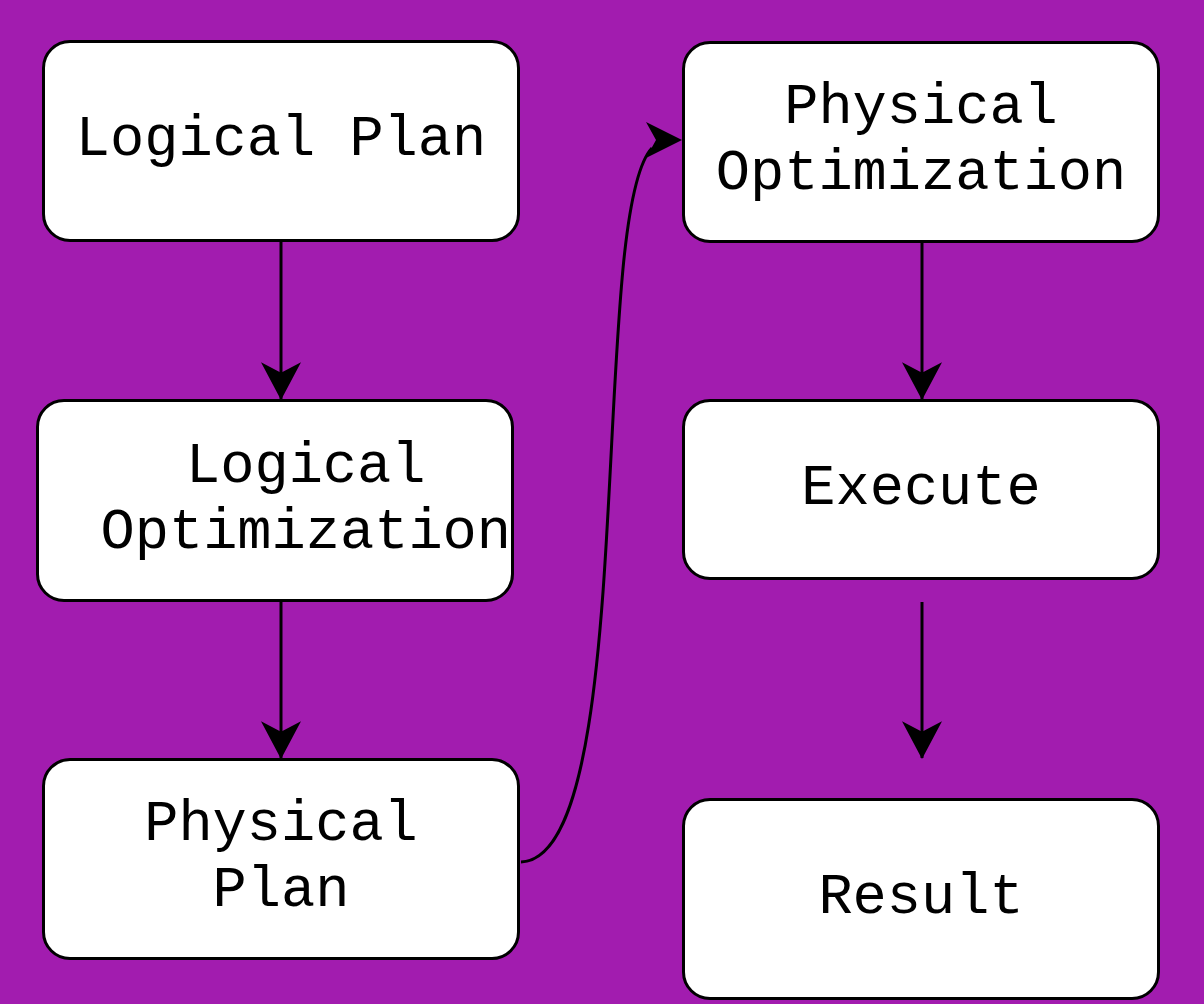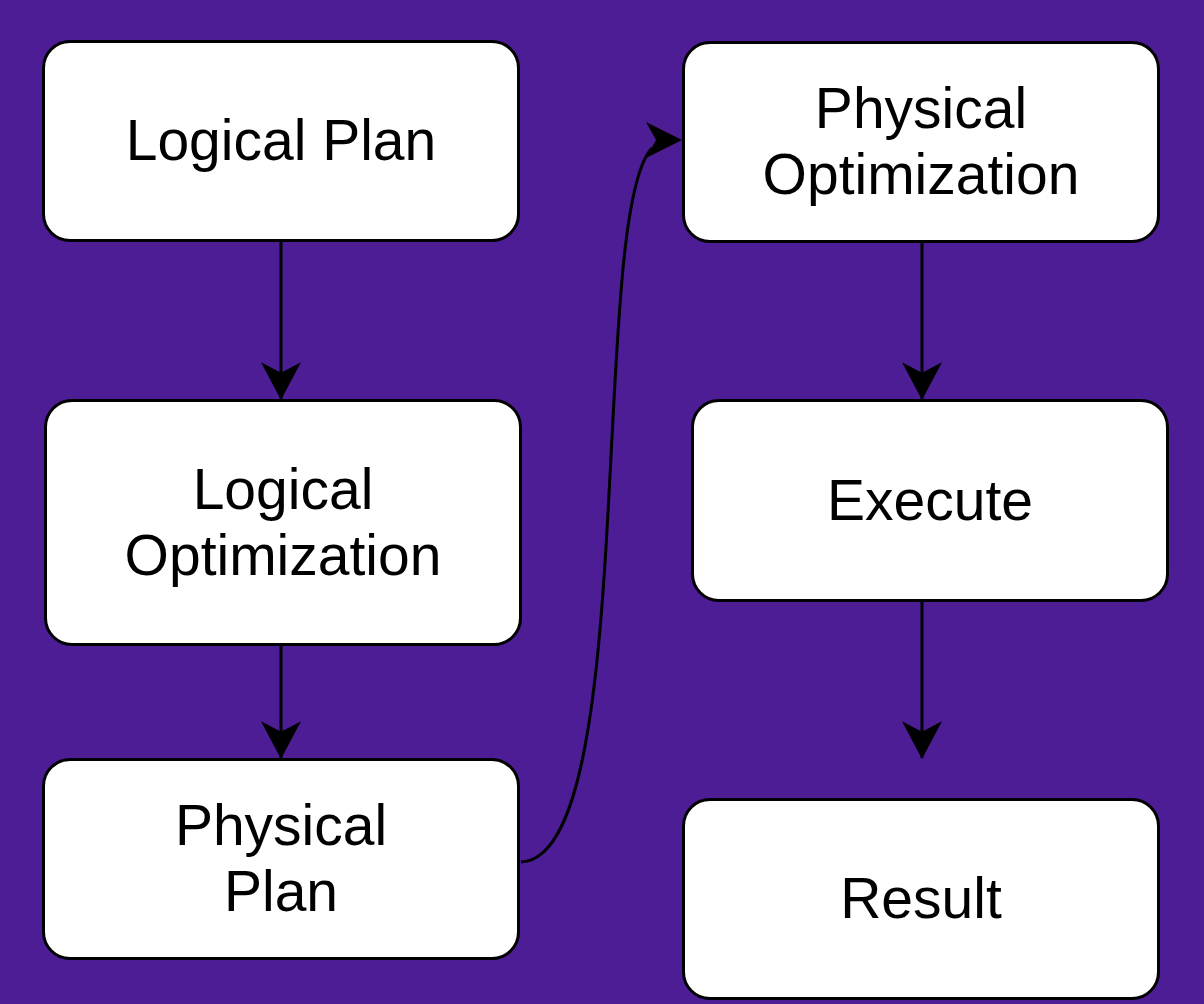--- a/index.html
+++ b/index.html
@@ -4,22 +4,22 @@
 <style>
   html, body {
     margin: 0;
     padding: 0;
     background: #ffffff;
   }
   .canvas {
     position: relative;
     width: 1204px;
     height: 1004px;
-    background: #4c1d95;
-    font-family: Liberation Sans, sans-serif;
+    background: #a21caf;
+    font-family: Liberation Mono, monospace;
     overflow: hidden;
   }
   .edges-layer {
     position: absolute;
     left: 0;
     top: 0;
     width: 1204px;
     height: 1004px;
     z-index: 1;
   }
@@ -39,25 +39,25 @@
   .node-label {
     font-size: 57px;
     line-height: 1.15;
     color: #000000;
     text-align: center;
     white-space: pre-line;
     letter-spacing: 0px;
   }
   
   .node.logical-plan          { left: 42px;  top: 40px;  }
-  .node.logical-optimization  { left: 44px;  top: 399px; height: 247px; }
+  .node.logical-optimization  { left: 36px;  top: 399px; height: 203px; justify-content: flex-end; }
   .node.physical-plan         { left: 42px;  top: 758px; }
   
   .node.physical-optimization { left: 682px; top: 41px;  }
-  .node.execute               { left: 682px; top: 399px; height: 203px; margin-left: 9px; }
+  .node.execute               { left: 682px; top: 399px; height: 181px; }
   .node.result                { left: 682px; top: 758px; margin-top: 40px; }
 
   .edge {
     stroke: #000000;
     stroke-width: 3px;
     fill: none;
   }
   .arrowhead-fill {
     fill: #000000;
     stroke: none;

